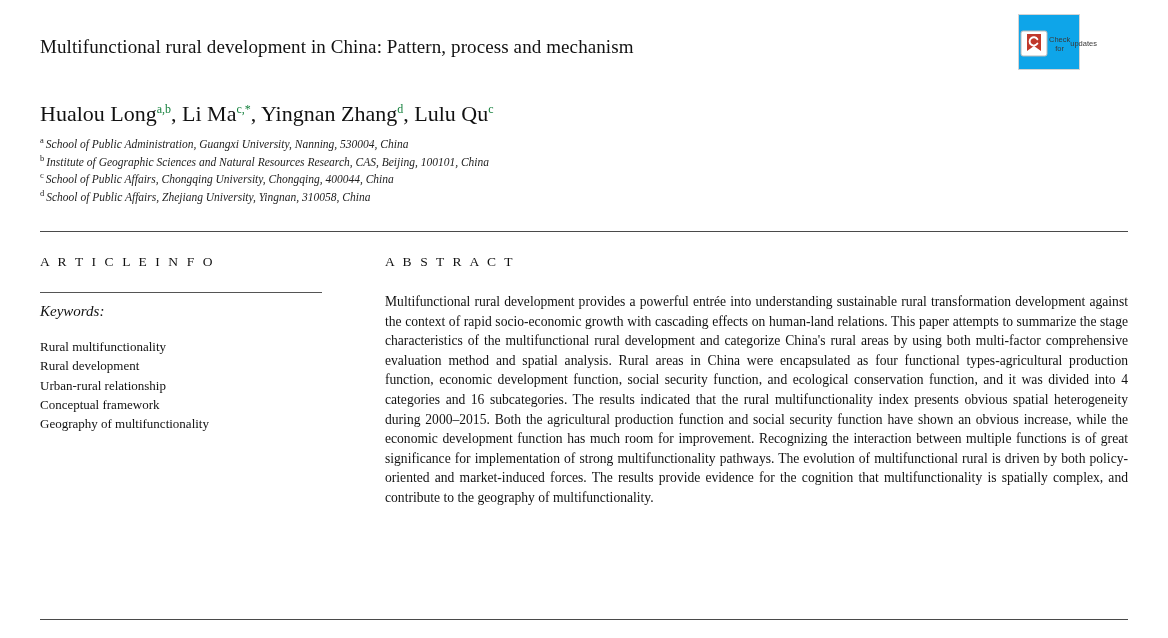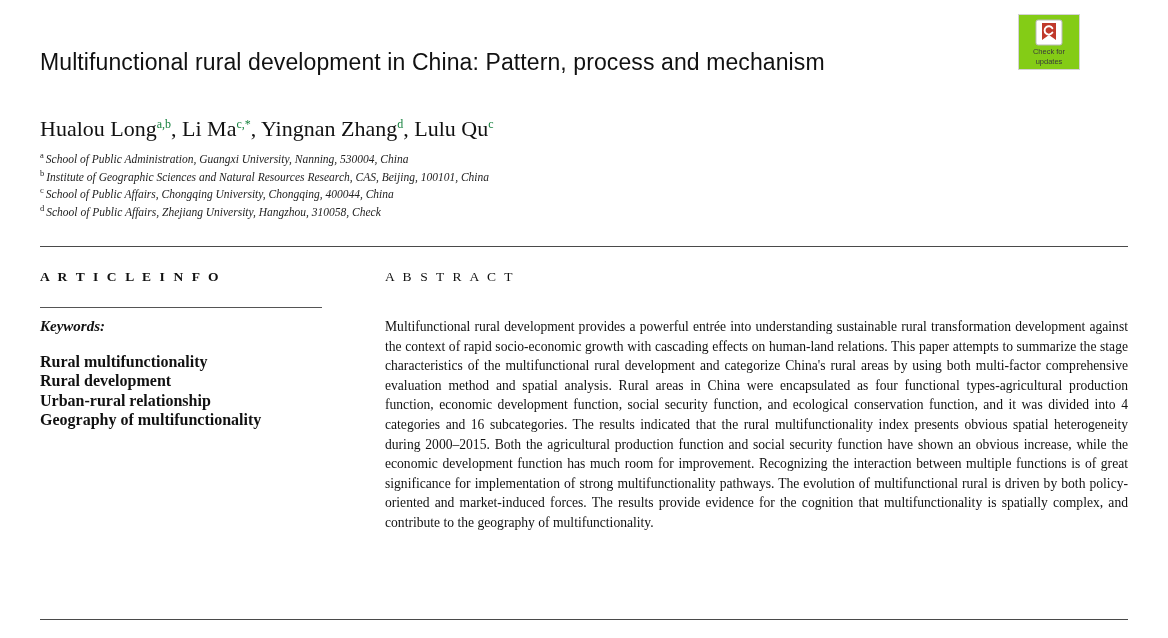--- a/index.html
+++ b/index.html
@@ -23,24 +23,24 @@
     padding: 0 40px;
   }
 
   
   .crossmark {
     position: absolute;
     top: 14px;
     right: 88px;
     width: 62px;
     height: 56px;
-    background: #84cc16;
+    background: #0ea5e9;
     border: 1px solid #d4d4d4;
     display: flex;
-    flex-direction: column;
+    flex-direction: row;
     align-items: center;
     justify-content: flex-start;
     padding-top: 4px;
     box-sizing: border-box;
   }
   .crossmark .mark {
     width: 30px;
     height: 28px;
     position: relative;
   }
@@ -49,27 +49,27 @@
     font-family: "Liberation Sans", sans-serif;
     font-size: 7.5px;
     line-height: 8.5px;
     color: #3a3a3a;
     text-align: center;
     margin-top: 1px;
   }
 
   
   .title {
-    font-family: Liberation Sans, sans-serif;
-    font-size: 23px;
+    font-family: Liberation Serif, serif;
+    font-size: 19px;
     line-height: 38px;
     font-weight: normal;
     color: #111111;
     margin: 0;
-    padding-top: 43px;
+    padding-top: 28px;
     max-width: 800px;
     letter-spacing: 0.1px;
   }
 
   
   .authors {
     font-size: 22px;
     line-height: 28px;
     margin-top: 34px;
     color: #111111;
@@ -113,21 +113,20 @@
   
   .body {
     display: flex;
     margin-top: 22px;
   }
   .col-left {
     width: 288px;
     flex: 0 0 288px;
     padding-right: 22px;
     box-sizing: border-box;
-    font-weight: bold;
   }
   .col-right {
     flex: 1 1 auto;
     padding-left: 57px;
     box-sizing: border-box;
   }
   .sec-head {
     font-family: "Liberation Serif", serif;
     font-size: 13.5px;
     letter-spacing: 2.6px;
@@ -144,26 +143,26 @@
     font-style: italic;
     font-size: 15px;
     line-height: 19px;
     color: #111111;
     margin-bottom: 16px;
   }
   .kw-list {
     list-style: none;
     margin: 0;
     padding: 0;
-    font-size: 16px;
+    font-size: 13px;
     line-height: 19.3px;
     color: #111111;
   }
   .abstract {
-    margin-top: 32px;
+    margin-top: 22px;
     font-size: 13.6px;
     line-height: 19.6px;
     text-align: justify;
     color: #111111;
     max-width: 760px;
     hyphens: auto;
   }
 </style>
 </head>
 <body>
@@ -185,35 +184,36 @@
   <h1 class="title">Multifunctional rural development in China: Pattern, process and mechanism</h1>
 
   <div class="authors">
     <span>Hualou Long</span><sup>a,b</sup><span>, </span><span>Li Ma</span><sup>c,*</sup><span>, </span><span>Yingnan Zhang</span><sup>d</sup><span>, </span><span>Lulu Qu</span><sup>c</sup>
   </div>
 
   <div class="affils">
     <div class="aff-line"><sup>a</sup><span>School of Public Administration, Guangxi University, Nanning, 530004, China</span></div>
     <div class="aff-line"><sup>b</sup><span>Institute of Geographic Sciences and Natural Resources Research, CAS, Beijing, 100101, China</span></div>
     <div class="aff-line"><sup>c</sup><span>School of Public Affairs, Chongqing University, Chongqing, 400044, China</span></div>
-    <div class="aff-line"><sup>d</sup><span>School of Public Affairs, Zhejiang University, Hangzhou, 310058, Check</span></div>
+    <div class="aff-line"><sup>d</sup><span>School of Public Affairs, Zhejiang University, Yingnan, 310058, China</span></div>
   </div>
 
   <div class="rule-top"></div>
 
   <div class="body">
 
     <div class="col-left">
       <div class="sec-head">A R T I C L E   I N F O</div>
       <div class="kw-rule"></div>
       <div class="kw-label">Keywords:</div>
       <ul class="kw-list">
         <li>Rural multifunctionality</li>
         <li>Rural development</li>
         <li>Urban-rural relationship</li>
+        <li>Conceptual framework</li>
         <li>Geography of multifunctionality</li>
       </ul>
     </div>
 
     <div class="col-right">
       <div class="sec-head">A B S T R A C T</div>
       <p class="abstract">Multifunctional rural development provides a powerful entrée into understanding sustainable rural transformation development against the context of rapid socio-economic growth with cascading effects on human-land relations. This paper attempts to summarize the stage characteristics of the multifunctional rural development and categorize China's rural areas by using both multi-factor comprehensive evaluation method and spatial analysis. Rural areas in China were encapsulated as four functional types-agricultural production function, economic development function, social security function, and ecological conservation function, and it was divided into 4 categories and 16 subcategories. The results indicated that the rural multifunctionality index presents obvious spatial heterogeneity during 2000–2015. Both the agricultural production function and social security function have shown an obvious increase, while the economic development function has much room for improvement. Recognizing the interaction between multiple functions is of great significance for implementation of strong multifunctionality pathways. The evolution of multifunctional rural is driven by both policy-oriented and market-induced forces. The results provide evidence for the cognition that multifunctionality is spatially complex, and contribute to the geography of multifunctionality.</p>
     </div>
 
   </div>

